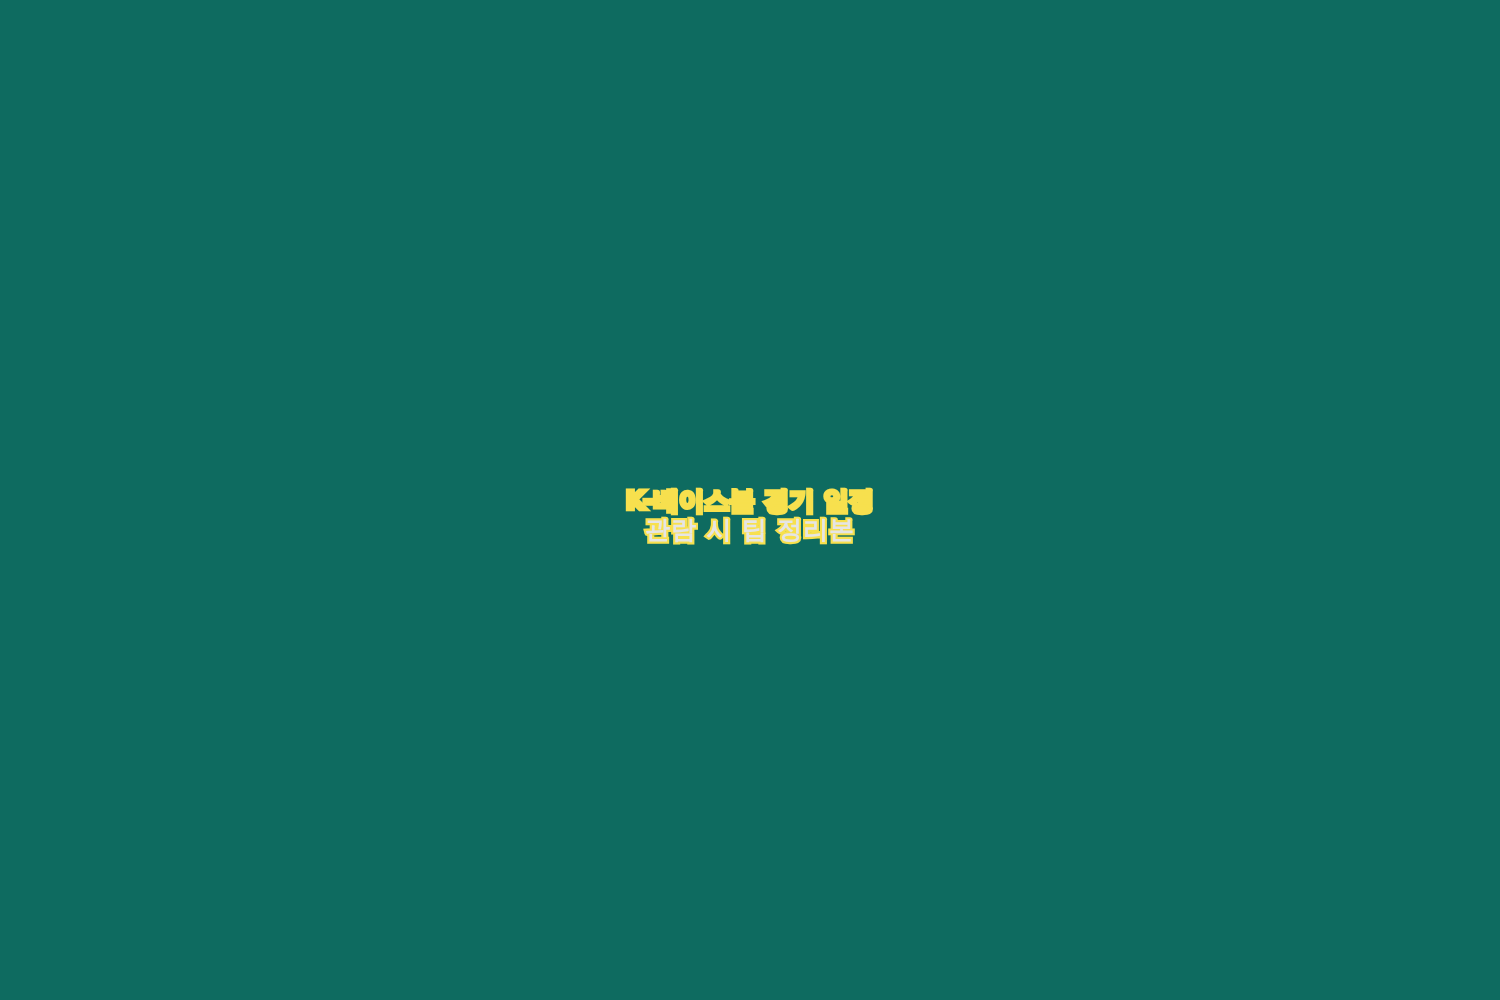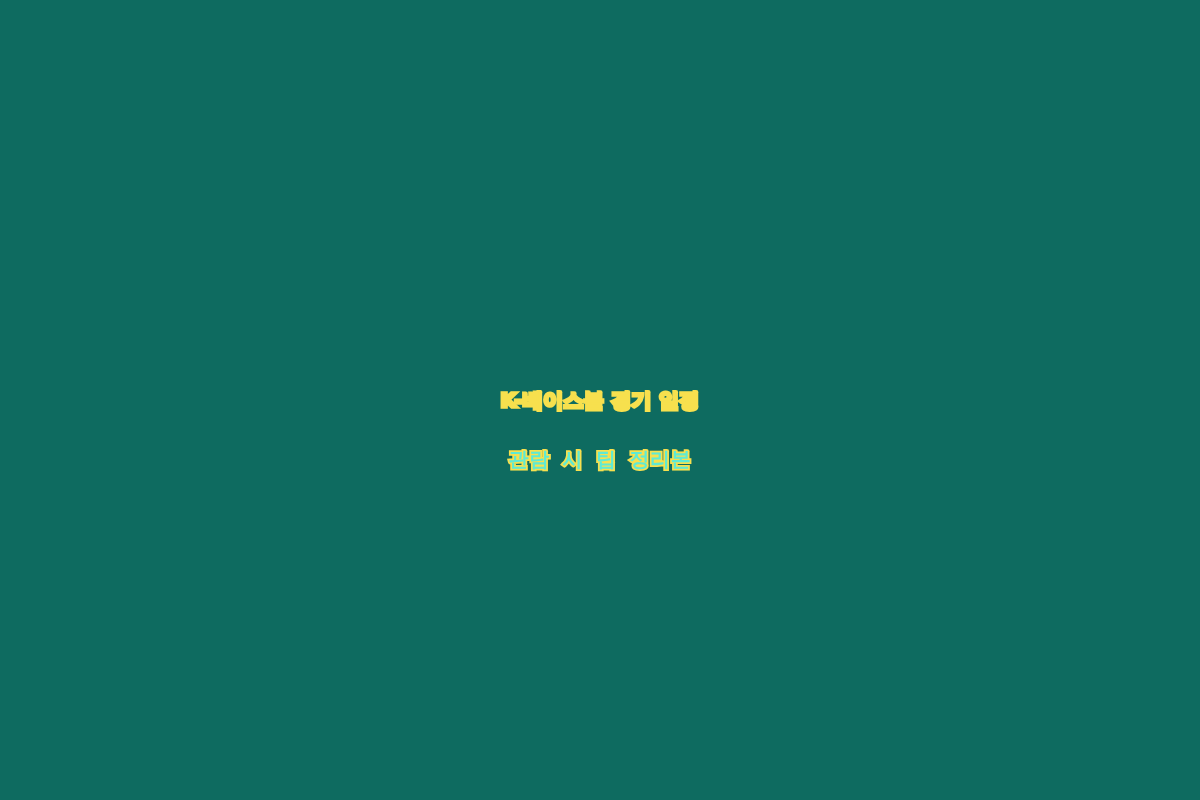--- a/index.html
+++ b/index.html
@@ -40,21 +40,20 @@
   .title-line {
     display: block;
     color: #F7E04E;
     font-family: "DejaVu Sans", "Liberation Sans", sans-serif;
     font-weight: 700;
     letter-spacing: 0.012em;
     white-space: nowrap;
     
     -webkit-text-stroke: 3.5px #F7E04E;
     paint-order: stroke fill;
-    margin-top: 37px;
   }
 
   #title-line-1 {
     font-size: 98px;
     line-height: 1.17;
   }
 
   #title-line-2 {
     font-size: 98px;
     line-height: 1.17;
@@ -64,17 +63,17 @@
 </style>
 </head>
 <body>
 
 <div id="poster" style="background: rgb(14, 107, 96);">
 
   <div id="title-block">
 
     <span id="title-line-1" class="title-line" style="color: rgb(247, 224, 78); -webkit-text-stroke: 3.5px rgb(247, 224, 78); font-size: 20px;">K-베이스볼 경기 일정</span>
 
-    <span id="title-line-2" class="title-line" style="color: #5eead4; -webkit-text-stroke: 3.5px rgb(247, 224, 78); font-size: 20px; font-family: Liberation Mono, monospace;">관람 시 팁 정리본</span>
+    <span id="title-line-2" class="title-line" style="color: #e5e5e5; -webkit-text-stroke: 3.5px rgb(247, 224, 78); font-size: 20px;">관람 시 팁 정리본</span>
 
   </div>
 
 </div>
 
 </body></html>

